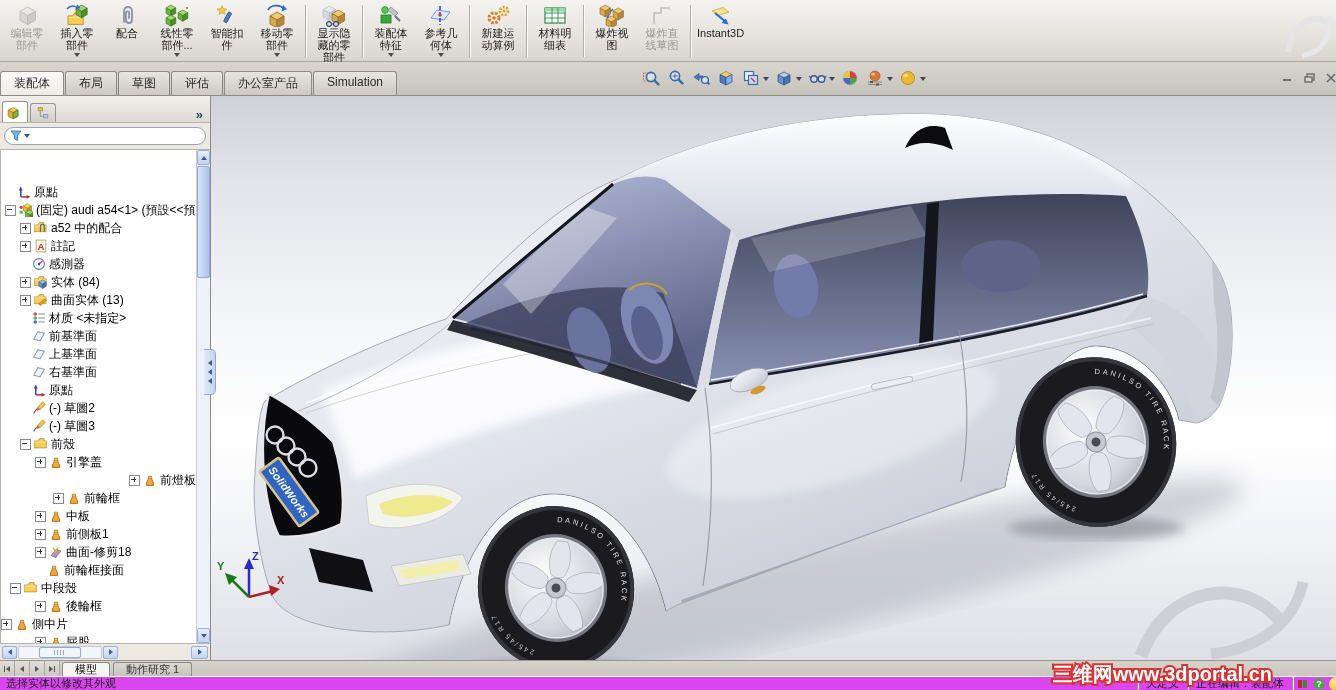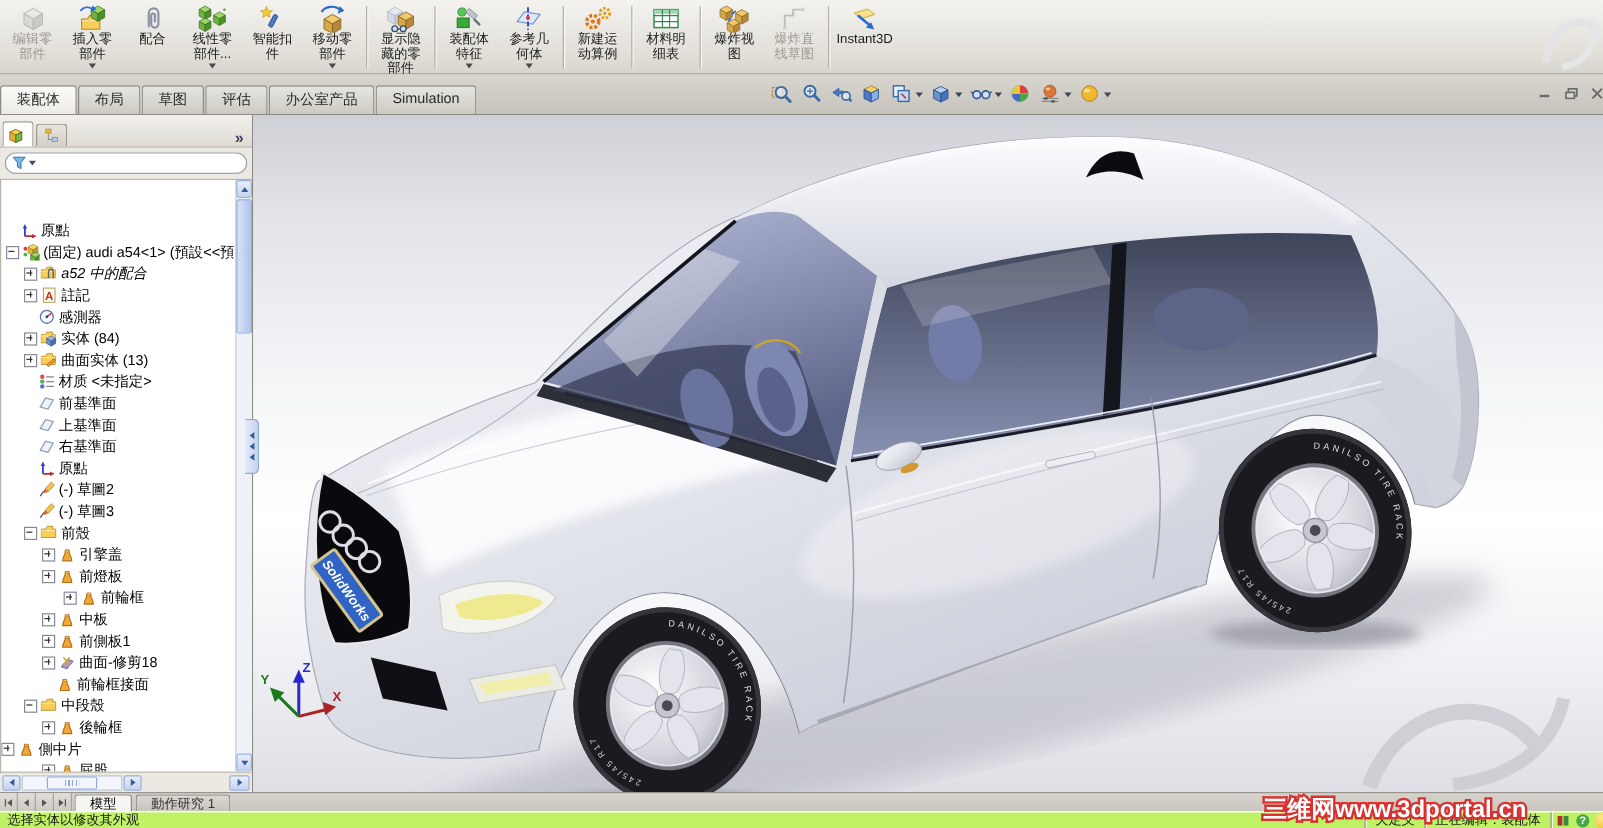--- a/index.html
+++ b/index.html
@@ -69,21 +69,21 @@
   
   .mditabs{background:linear-gradient(#d6d3cc,#c9c6bf);border-top:1px solid #989590;display:flex;align-items:stretch;font-size:11px;}
   .navbtn{width:14px;border-right:1px solid #a8a49c;background:linear-gradient(#e2dfd9,#ccc9c2);display:flex;align-items:center;justify-content:center;gap:1px;}
   .bar{width:1px;height:6px;background:#555;}
   .t-l{width:0;height:0;border-top:3px solid transparent;border-bottom:3px solid transparent;border-right:4px solid #555;}
   .t-r{width:0;height:0;border-top:3px solid transparent;border-bottom:3px solid transparent;border-left:4px solid #555;}
   .mtab{padding:1px 12px;border:1px solid #8e8b84;border-bottom:none;border-radius:3px 3px 0 0;margin:1px 1px 0 2px;background:linear-gradient(#dbd8d2,#c6c3bc);color:#333;display:flex;align-items:center;}
   .mtab.active{background:#f6f5f2;color:#000;}
 
   
-  .status{background:#bef264;border-top:1px solid #fff;display:flex;align-items:center;font-size:11px;color:#1a1a1a;}
+  .status{background:#d946ef;border-top:1px solid #fff;display:flex;align-items:center;font-size:11px;color:#1a1a1a;}
   .status .msg{flex:1;padding:0 6px;white-space:nowrap;overflow:hidden;}
   .scell{border-left:1px solid #9a968e;box-shadow:inset 1px 0 0 #fff;padding:0 8px;height:100%;display:flex;align-items:center;white-space:nowrap;}
   .scell.icons{padding:0 4px;gap:4px;}
   .cornerball{width:14px;height:14px;border-radius:50%;background:radial-gradient(circle at 35% 30%,#ffe98a,#e8b820);margin-right:-7px;flex:0 0 14px;}
 
   .wm{position:absolute;right:62px;bottom:1px;z-index:60;}
 </style>
 </head>
 <body>
 
@@ -507,21 +507,21 @@
                   </g>
                   <g transform="translate(6,6.5) scale(0.55)">
                     <path d="M0,4 L7,0 L14,4 L7,8 Z" fill="#9fd86a" stroke="#3a6a1e" stroke-width=".8"></path>
                     <path d="M0,4 L7,8 L7,16 L0,12 Z" fill="#6db43e" stroke="#3a6a1e" stroke-width=".8"></path>
                     <path d="M7,8 L14,4 L14,12 L7,16 Z" fill="#4f8f2a" stroke="#3a6a1e" stroke-width=".8"></path>
                   </g>
                 </svg>
               </span>
               <span class="tlbl">(固定) audi a54&lt;1&gt; (預設&lt;&lt;預</span>
             </div>
-            <div class="trow" style="padding-left: 19px; font-style: italic;">
+            <div class="trow" style="padding-left: 19px;">
               <span class="exp plus">
                 <span class="h"></span>
                 <span class="v"></span>
               </span>
               <span class="ticn">
                 <svg width="14" height="14" viewBox="0 0 13 13">
                   <g transform="translate(0,1.5) scale(0.7)">
                     <path d="M0,3 L5,3 L7,0 L13,0 L13,3 L16,3 L16,12 L0,12 Z" fill="#f7ce58" stroke="#b08a28" stroke-width=".9"></path>
                     <path d="M0.5,4.5 L15.5,4.5" stroke="#fbe9a8" stroke-width="1"></path>
                   </g>
@@ -687,21 +687,21 @@
                 <span class="v"></span>
               </span>
               <span class="ticn">
                 <svg width="14" height="14" viewBox="0 0 13 13">
                   <path d="M3,11.5 C3,8 5,7.2 5,4.4 L8,4.4 C8,7.2 10,8 10,11.5 Z" fill="#f2a838" stroke="#b07018" stroke-width=".9"></path>
                   <path d="M5,4.4 L5,3 L8,3 L8,4.4" fill="#f8c868" stroke="#b07018" stroke-width=".7"></path>
                 </svg>
               </span>
               <span class="tlbl">引擎盖</span>
             </div>
-            <div class="trow" style="padding-left: 34px;">
+            <div class="trow" style="padding-left: 34px; justify-content: flex-end;">
               <span class="exp plus">
                 <span class="h"></span>
                 <span class="v"></span>
               </span>
               <span class="ticn">
                 <svg width="14" height="14" viewBox="0 0 13 13">
                   <path d="M3,11.5 C3,8 5,7.2 5,4.4 L8,4.4 C8,7.2 10,8 10,11.5 Z" fill="#f2a838" stroke="#b07018" stroke-width=".9"></path>
                   <path d="M5,4.4 L5,3 L8,3 L8,4.4" fill="#f8c868" stroke="#b07018" stroke-width=".7"></path>
                 </svg>
               </span>
@@ -762,21 +762,21 @@
             <div class="trow" style="padding-left: 34px;">
               <span class="exp none"></span>
               <span class="ticn">
                 <svg width="14" height="14" viewBox="0 0 13 13">
                   <path d="M3,11.5 C3,8 5,7.2 5,4.4 L8,4.4 C8,7.2 10,8 10,11.5 Z" fill="#f2a838" stroke="#b07018" stroke-width=".9"></path>
                   <path d="M5,4.4 L5,3 L8,3 L8,4.4" fill="#f8c868" stroke="#b07018" stroke-width=".7"></path>
                 </svg>
               </span>
               <span class="tlbl">前輪框接面</span>
             </div>
-            <div class="trow" style="padding-left: 19px;">
+            <div class="trow" style="padding-left: 9px;">
               <span class="exp minus">
                 <span class="h"></span>
               </span>
               <span class="ticn">
                 <svg width="14" height="14" viewBox="0 0 13 13">
                   <g transform="translate(0,1.5) scale(0.72)">
                     <path d="M0,3 L5,3 L7,0 L13,0 L13,3 L16,3 L16,12 L0,12 Z" fill="#f7ce58" stroke="#b08a28" stroke-width=".9"></path>
                     <path d="M0.5,4.5 L15.5,4.5" stroke="#fbe9a8" stroke-width="1"></path>
                   </g>
                 </svg>

